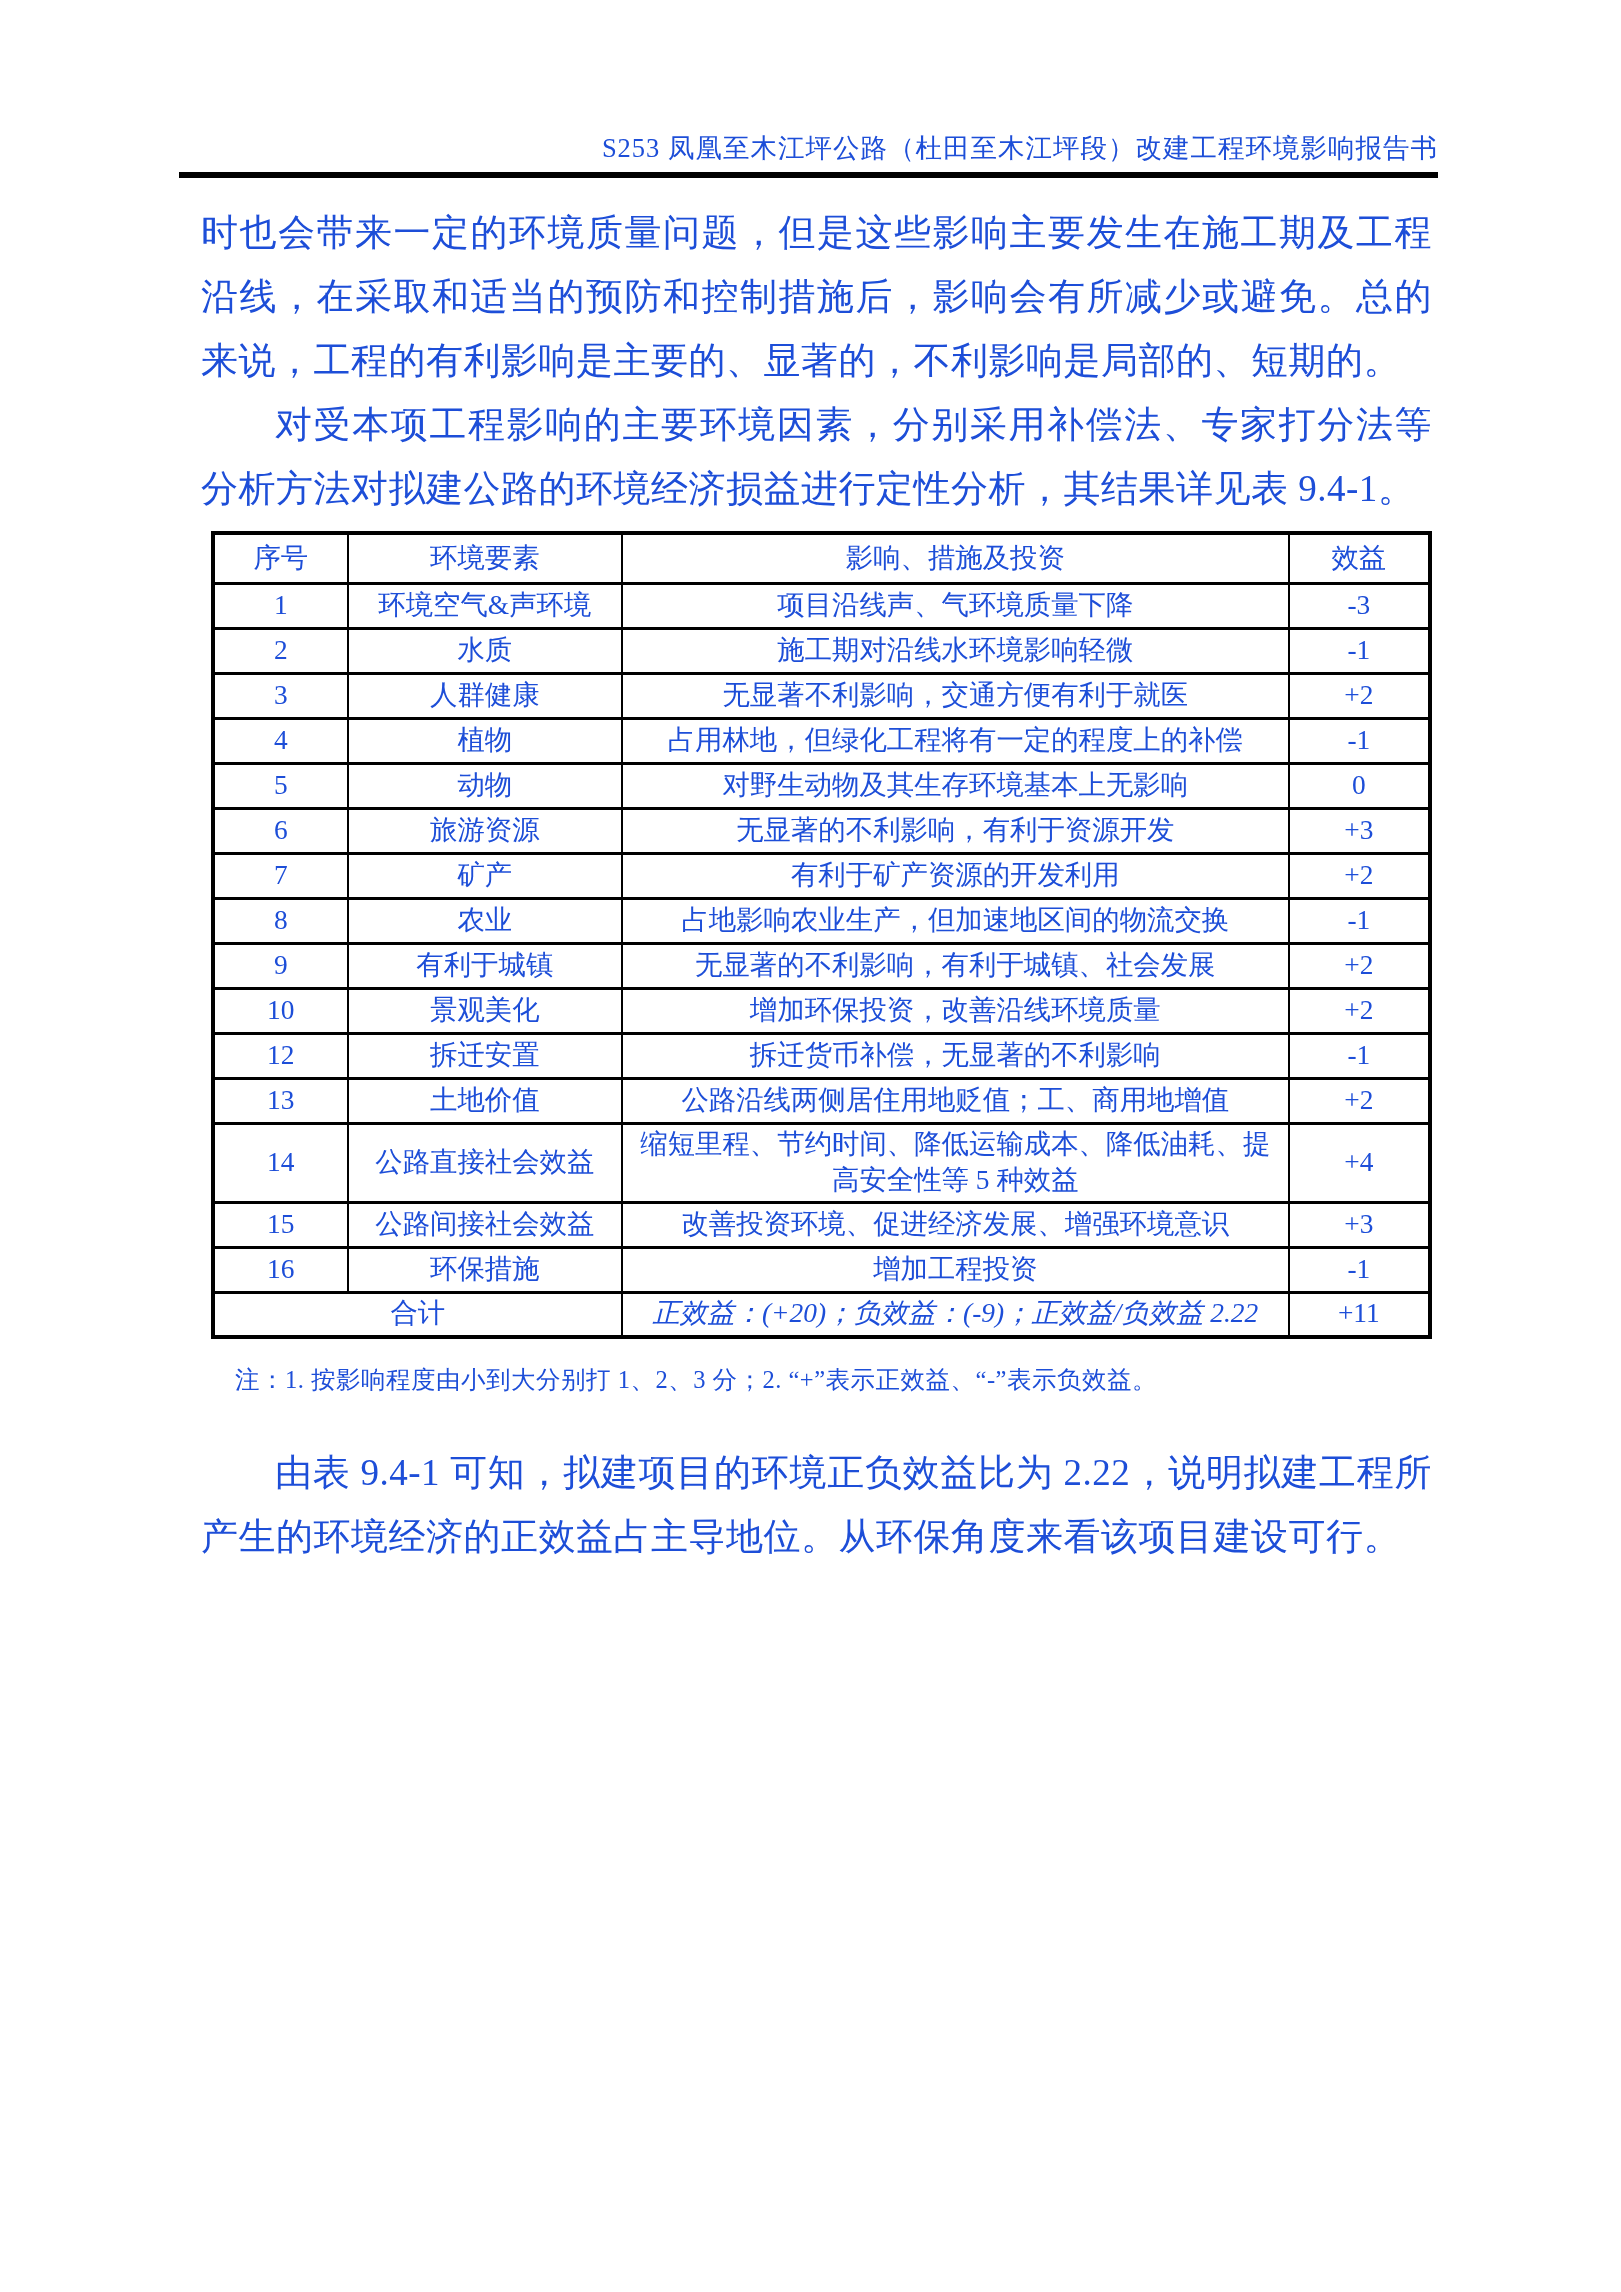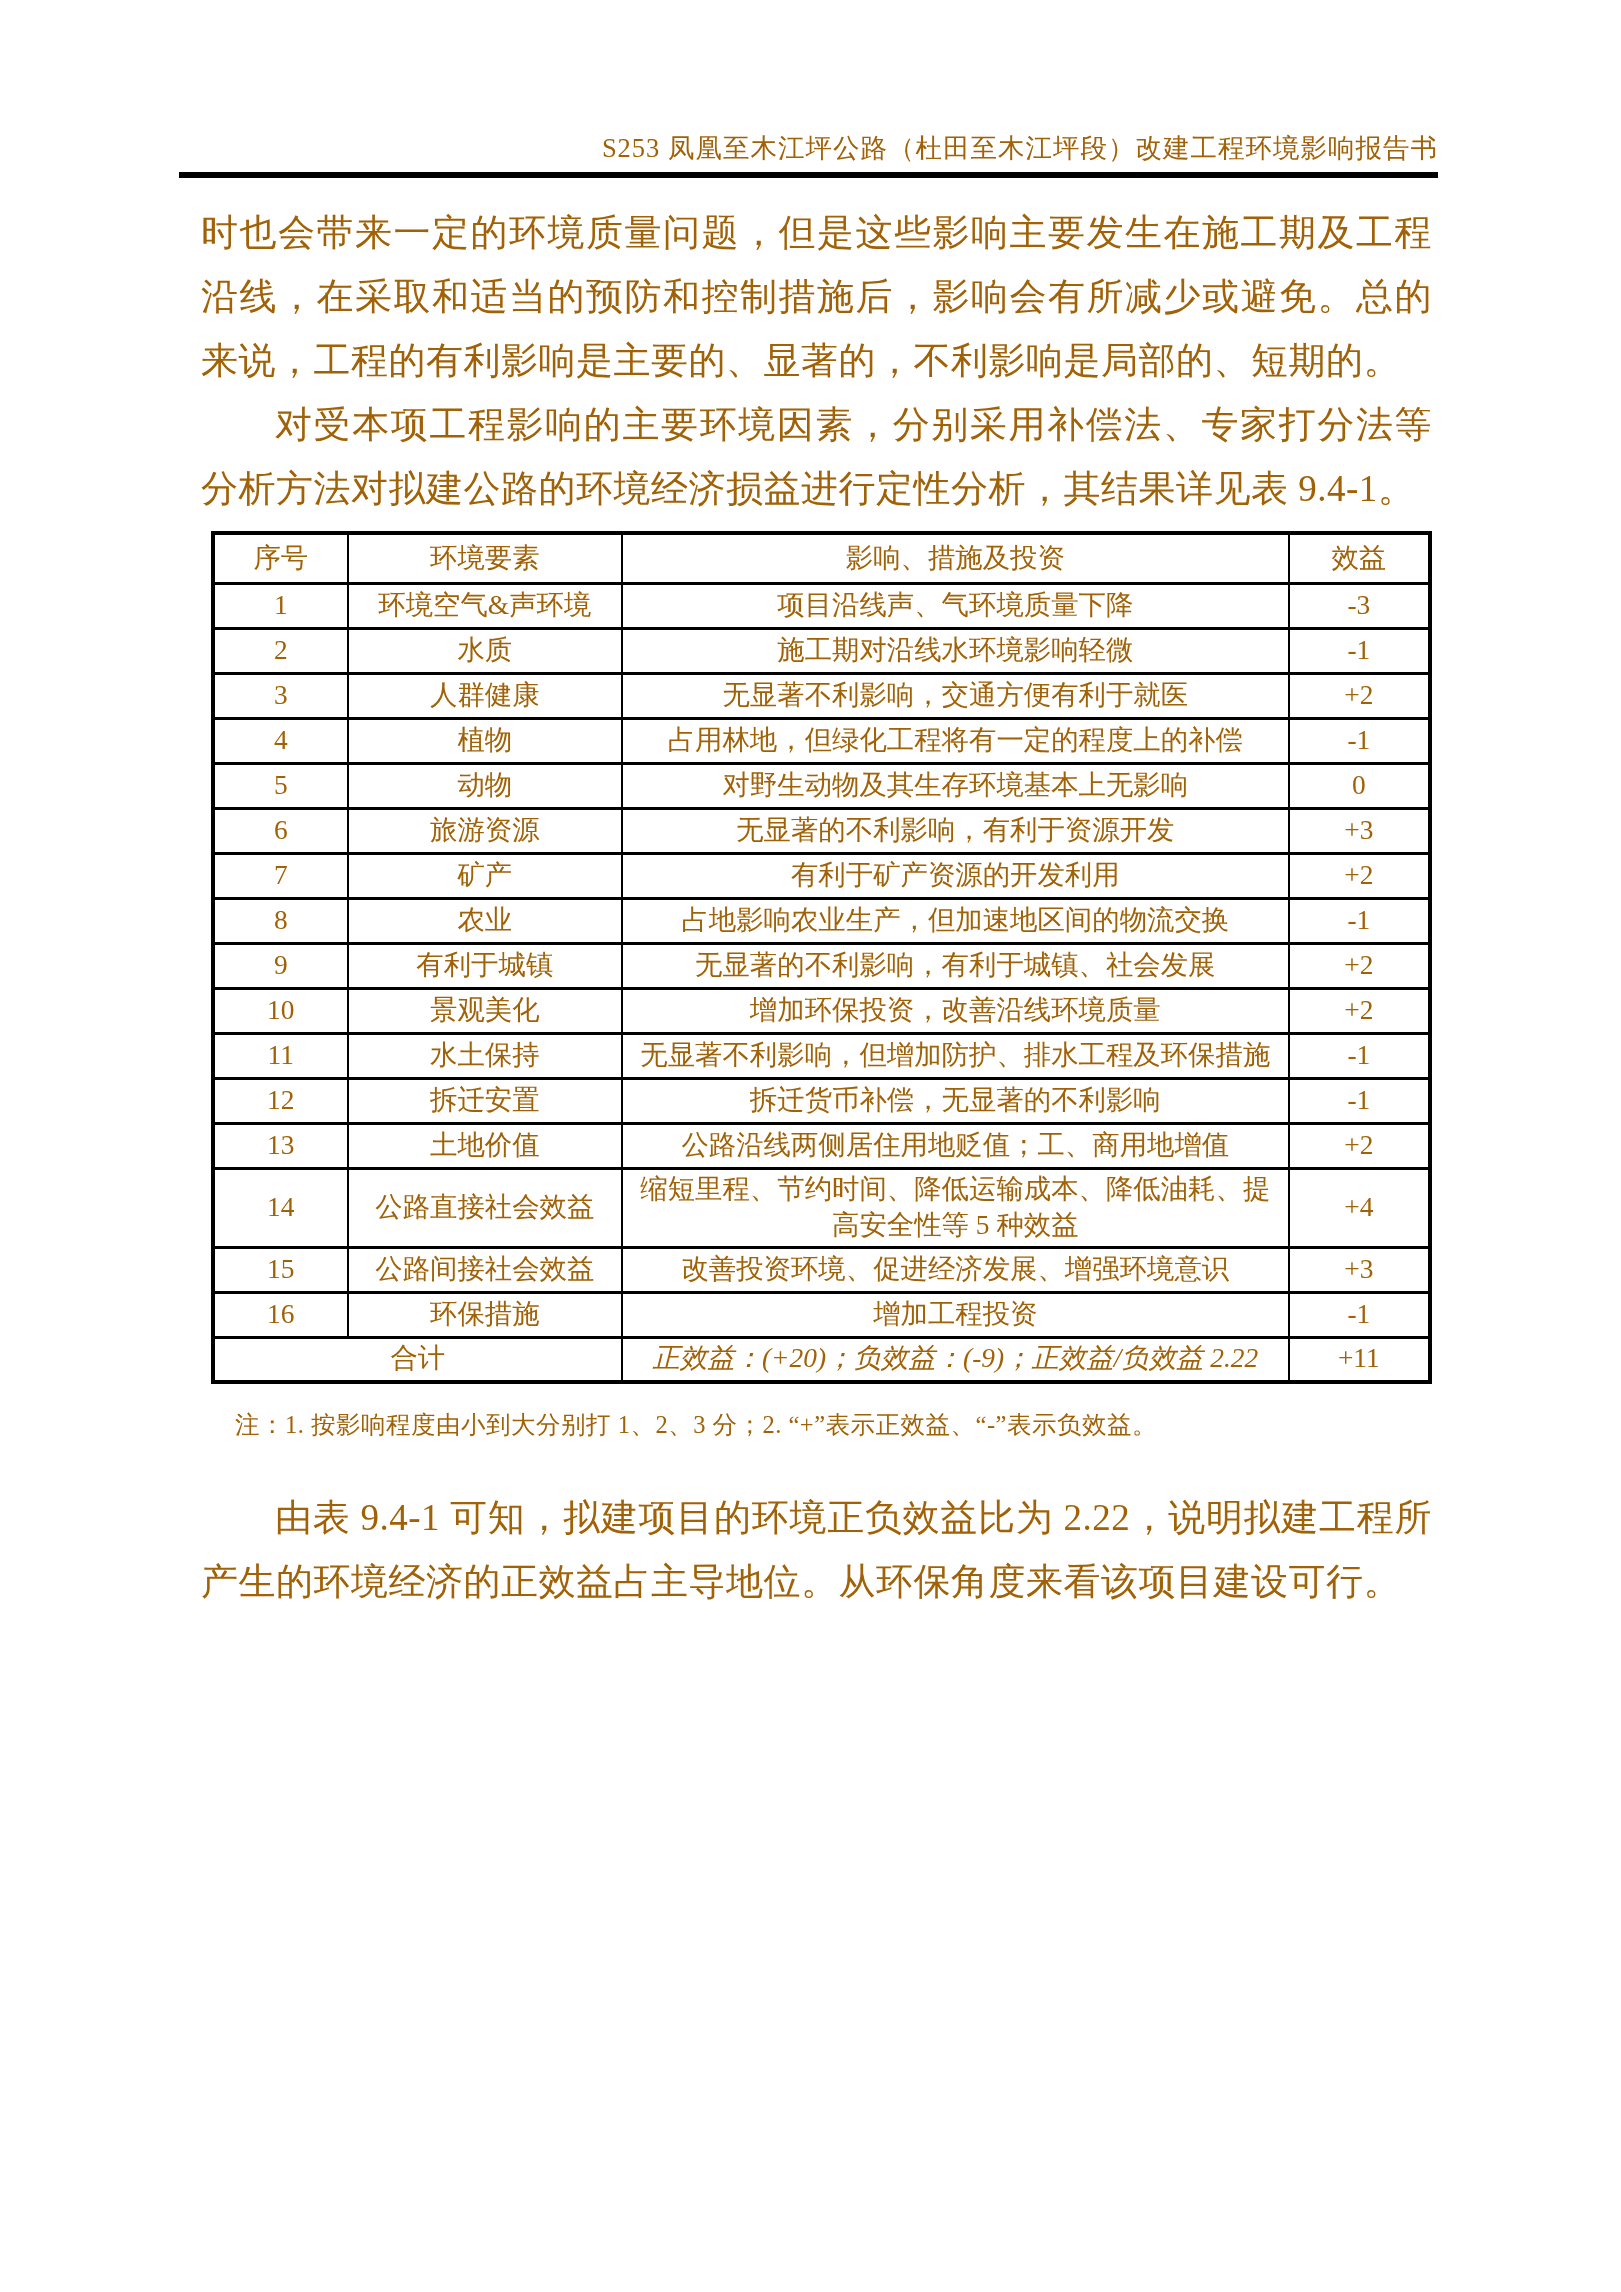--- a/index.html
+++ b/index.html
@@ -2,21 +2,21 @@
 <html lang="zh"><head>
 <meta charset="utf-8">
 <style>
   * { margin: 0; padding: 0; box-sizing: border-box; }
   html, body { background: #ffffff; }
   .page {
     position: relative;
     width: 1621px;
     height: 2293px;
     background: #ffffff;
-    color: #a16207;
+    color: #1d4ed8;
     font-family: "Liberation Serif", "DejaVu Serif", serif;
     overflow: hidden;
   }
   .running-head {
     position: absolute;
     top: 130px;
     right: 183px;
     font-size: 26.5px;
     letter-spacing: 1px;
     white-space: nowrap;
@@ -172,26 +172,20 @@
             <td>无显著的不利影响，有利于城镇、社会发展</td>
             <td>+2</td>
           </tr>
           <tr>
             <td>10</td>
             <td>景观美化</td>
             <td>增加环保投资，改善沿线环境质量</td>
             <td>+2</td>
           </tr>
           <tr>
-            <td>11</td>
-            <td>水土保持</td>
-            <td>无显著不利影响，但增加防护、排水工程及环保措施</td>
-            <td>-1</td>
-          </tr>
-          <tr>
             <td>12</td>
             <td>拆迁安置</td>
             <td>拆迁货币补偿，无显著的不利影响</td>
             <td>-1</td>
           </tr>
           <tr>
             <td>13</td>
             <td>土地价值</td>
             <td>公路沿线两侧居住用地贬值；工、商用地增值</td>
             <td>+2</td>

